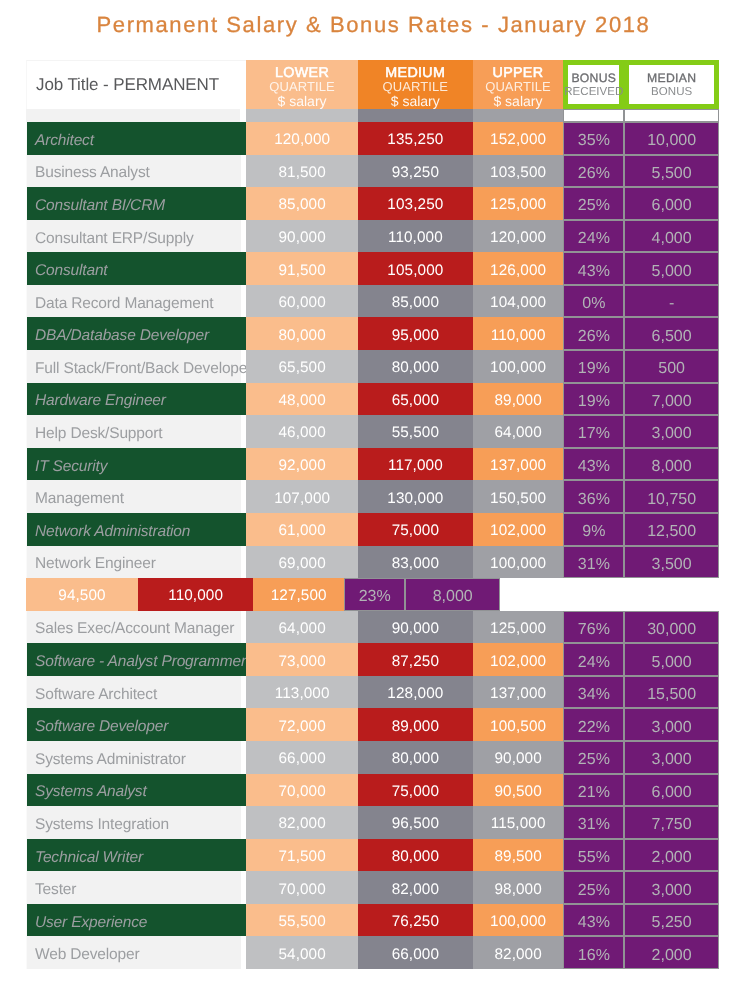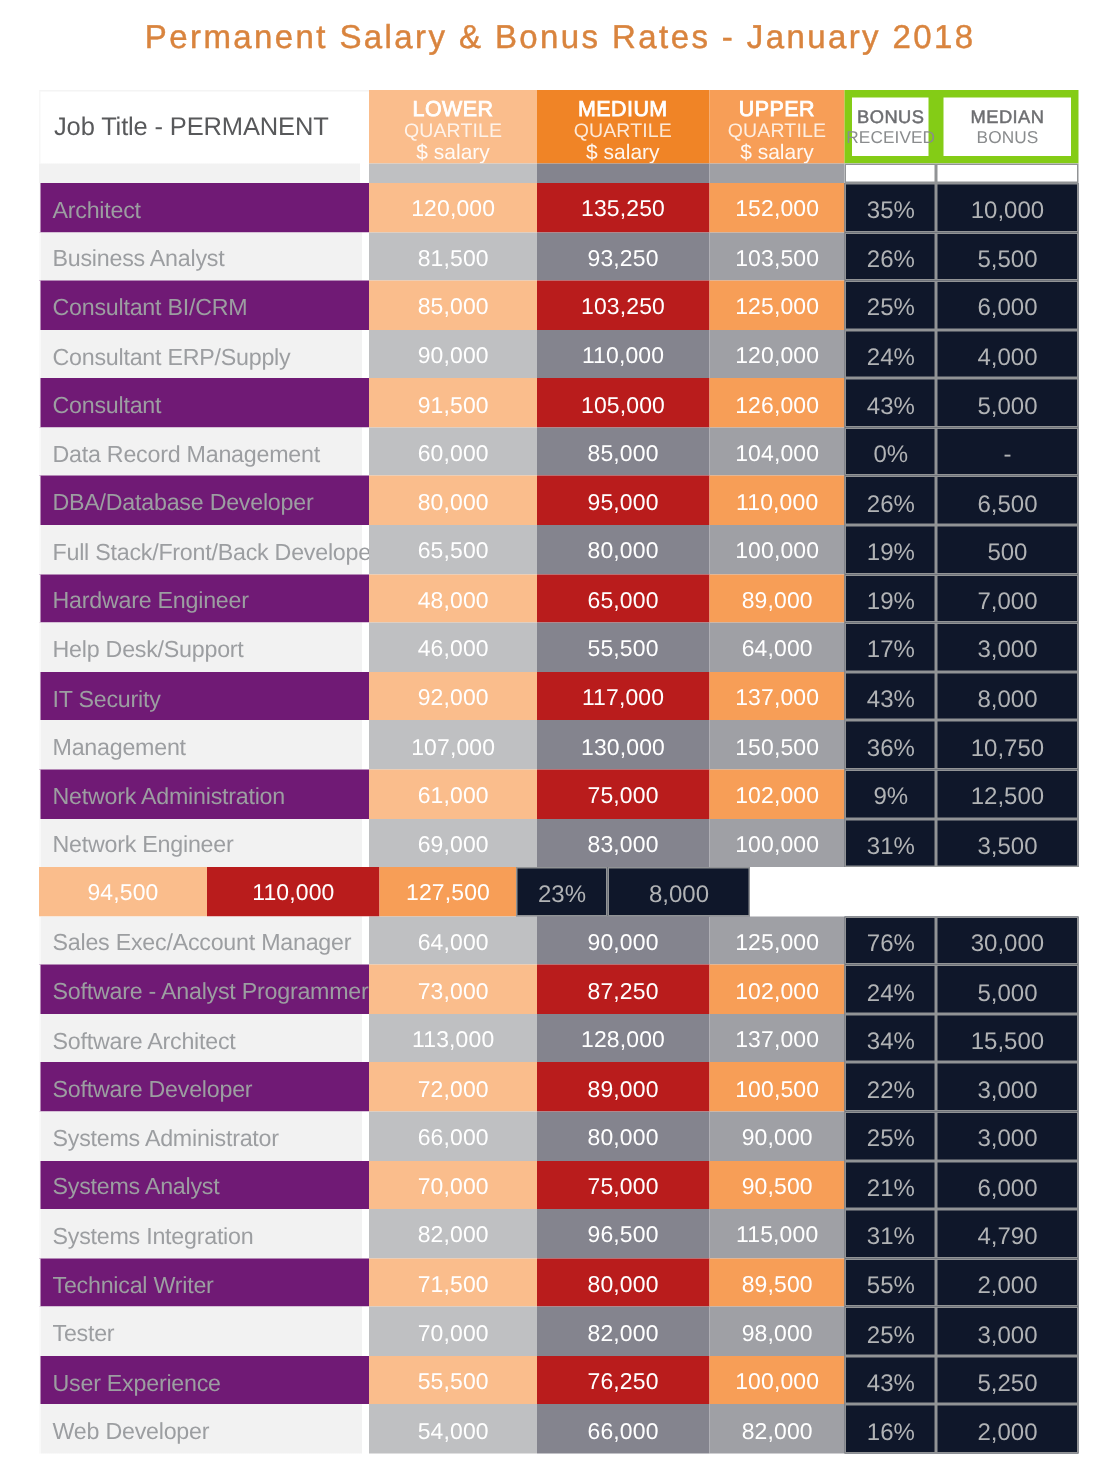--- a/index.html
+++ b/index.html
@@ -27,24 +27,24 @@
   .s-q{width:112px;}
   .h-q.m,.s-q.m,.c-q.m{width:115.2px;}
   .h-q.u,.s-q.u,.c-q.u{width:91px;}
   .s1{background:#bfc0c2;}
   .s2{background:#84848e;}
   .s3{background:#9fa0a5;}
   .s-b{width:61px;border:1px solid #919395;box-sizing:border-box;background:#fff;}
   .row{display:flex;height:32.58px;}
   .c-job{width:221px;box-sizing:border-box;display:flex;align-items:center;padding-left:8px;font-size:15.5px;color:#9c9ea1;letter-spacing:-.16px;padding-top:5px;white-space:nowrap;overflow:hidden;}
   .c-q{width:112px;box-sizing:border-box;display:flex;align-items:center;justify-content:center;font-size:15.3px;color:#fff;letter-spacing:.1px;padding-top:4px;}
-  .c-b{width:61px;box-sizing:border-box;display:flex;align-items:center;justify-content:center;font-size:16px;color:#b1b3b5;border:1px solid #919395;background:#0f172a;line-height:1;}
+  .c-b{width:61px;box-sizing:border-box;display:flex;align-items:center;justify-content:center;font-size:16px;color:#b1b3b5;border:1px solid #919395;background:#701a75;line-height:1;}
   .c-b > span{display:block;transform:translateY(3px);}
   
-  .ro .c-job{background:#701a75;}
+  .ro .c-job{background:#14532d;font-style:italic;}
   .re .c-job{background:linear-gradient(to right,#f2f2f2 0,#f2f2f2 214px,#ffffff 214px,#ffffff 100%);}
   .ro .q1{background:#fabd8c;}
   .ro .q2{background:#b91c1c;}
   .ro .q3{background:#f79e57;}
   .re .q1{background:#bfc0c2;}
   .re .q2{background:#84848e;}
   .re .q3{background:#9fa0a5;}
   .hdr .q1{background:#fabd8c;}
   .hdr .q2{background:#f08426;}
   .hdr .q3{background:#f79e57;}
@@ -343,21 +343,21 @@
         </div>
         <div class="row re">
           <div class="c-job">Systems Integration</div>
           <div class="c-q q1">82,000</div>
           <div class="c-q q2 m">96,500</div>
           <div class="c-q q3 u">115,000</div>
           <div class="c-b">
             <span>31%</span>
           </div>
           <div class="c-b wide">
-            <span>4,790</span>
+            <span>7,750</span>
           </div>
         </div>
         <div class="row ro">
           <div class="c-job">Technical Writer</div>
           <div class="c-q q1">71,500</div>
           <div class="c-q q2 m">80,000</div>
           <div class="c-q q3 u">89,500</div>
           <div class="c-b">
             <span>55%</span>
           </div>

